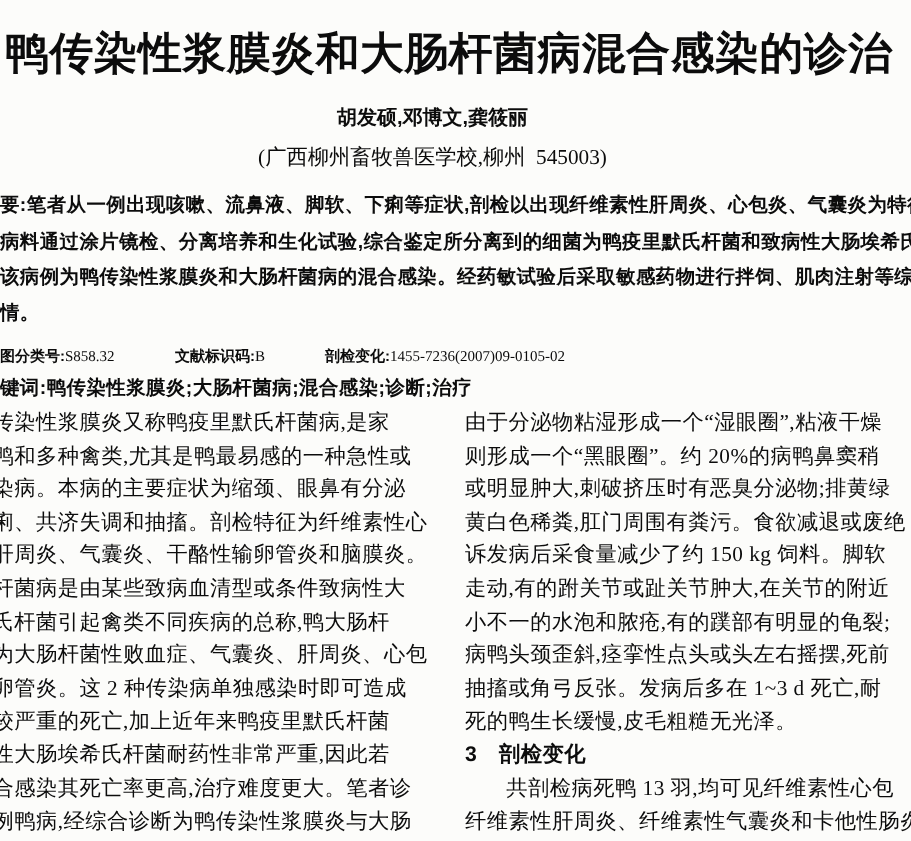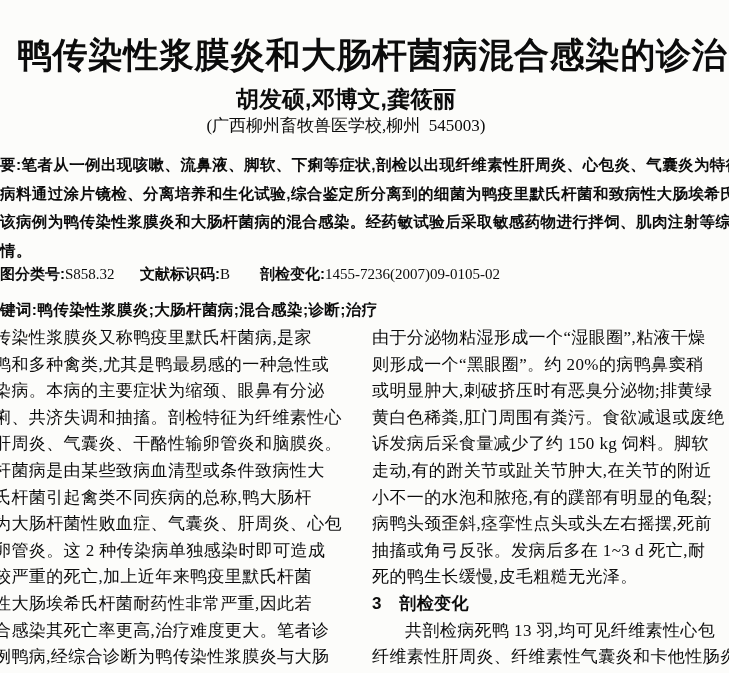--- a/index.html
+++ b/index.html
@@ -6,33 +6,33 @@
   .page{
     position:relative;
     width:729px;height:673px;
     background:#fcfcfa;
     overflow:hidden;
     color:#0c0c0c;
     font-family:"Liberation Serif","DejaVu Serif",serif;
   }
   .title{
     position:absolute;top:16px;left:1px;
-    margin:16px;
+    margin:3px;
     font-family:"Liberation Sans","DejaVu Sans",sans-serif;
     font-weight:bold;
     font-size:35px;
     letter-spacing:0.5px;
     white-space:pre;
   }
   .authors{
     position:absolute;top:84px;left:0;width:692px;
     text-align:center;
     font-family:"Liberation Sans","DejaVu Sans",sans-serif;
     font-weight:bold;
-    font-size:23px;
+    font-size:16px;
     white-space:pre;
   }
   .affiliation{
     position:absolute;top:114px;left:0;width:692px;
     text-align:center;
     font-size:17px;
     white-space:pre;
   }
   .abstract{
     position:absolute;top:151px;left:0;
@@ -45,22 +45,22 @@
   .keywords{
     position:absolute;top:252px;left:0;
     font-family:"Liberation Sans","DejaVu Sans",sans-serif;
     font-weight:bold;
     font-size:15.5px;
     letter-spacing:0.4px;
     white-space:pre;
     margin-top:48px;
   }
   .metaline{
-    position:absolute;top:265px;left:0;width:587px;height:20px;
-    font-size:15px;
+    position:absolute;top:277px;left:0;width:587px;height:20px;
+    font-size:12px;
   }
   .meta-item{position:absolute;white-space:pre;}
   .meta-item b{
     font-family:"Liberation Sans","DejaVu Sans",sans-serif;
     font-weight:bold;
   }
   .meta-item .val{font-family:"Liberation Serif","DejaVu Serif",serif;font-weight:normal;}
   .m0{left:0;}
   .m1{left:140px;}
   .m2{left:260px;}

